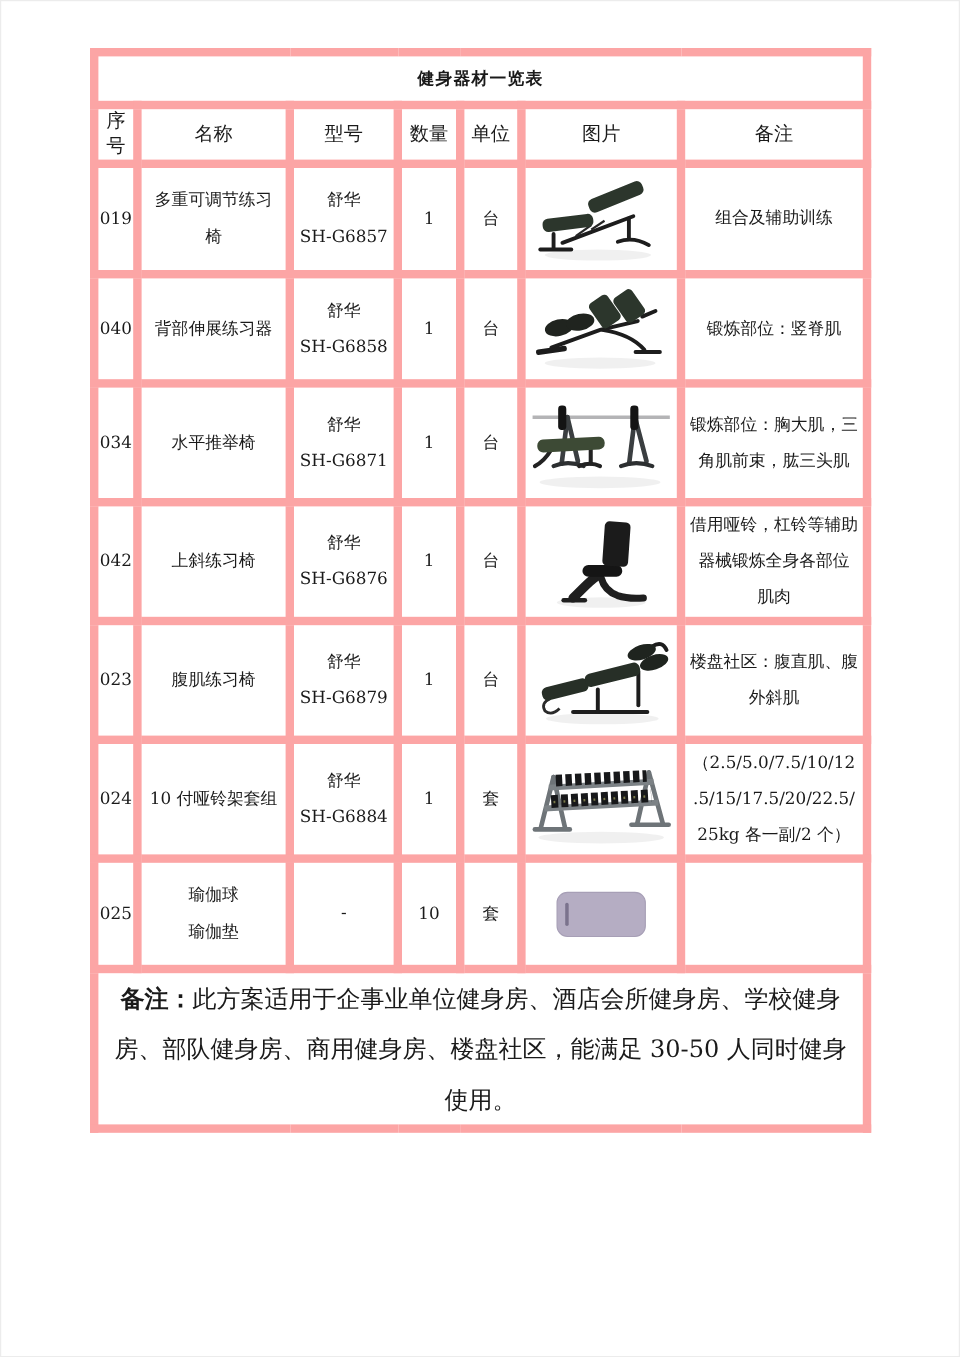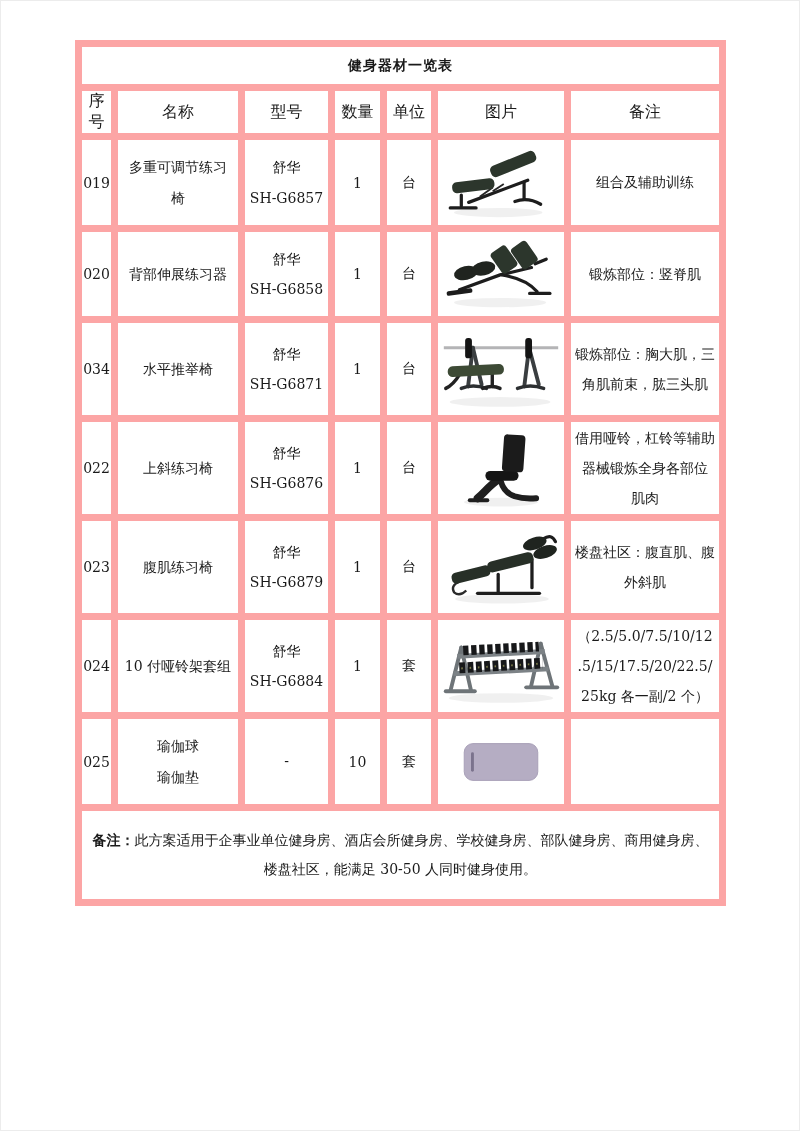--- a/index.html
+++ b/index.html
@@ -43,21 +43,21 @@
   .pre { white-space: pre-line; line-height: 2.15; }
   td.c-name { padding: 0 4px; }
   td.c-remark { padding: 0 5px; line-height: 2.15; white-space: pre-line; margin-top: 40px; }
   td.c-img { background: #ffffff; }
   td.c-img svg { display: block; margin: 0 auto; }
   tr.footer-row td {
     height: 88px;
     text-align: center;
     padding: 0 10px;
     line-height: 2.1;
-    font-size: 14px;
+    font-size: 20px;
   }
   .bold { font-weight: bold; }
 </style>
 </head>
 <body>
 
 <div class="page">
   <table class="doc">
     <colgroup>
       <col style="width:36px">
@@ -107,21 +107,21 @@
             <path d="M56 50 l12 -8"></path>
           </g>
           <rect x="12" y="38" width="46" height="12" rx="5" fill="#2c362c" transform="rotate(-7 35 44)"></rect>
           <rect x="52" y="14" width="52" height="13" rx="5" fill="#2c362c" transform="rotate(-22 78 20)"></rect>
         </svg>
       </td>
       <td class="c-remark">组合及辅助训练</td>
     </tr>
 
     <tr class="body-row">
-      <td class="h87">020</td>
+      <td class="h87">040</td>
       <td class="c-name pre">背部伸展练习器</td>
       <td class="pre">舒华
 SH-G6858</td>
       <td>1</td>
       <td>台</td>
       <td class="c-img">
         <svg width="120" height="76" viewBox="0 0 130 82">
           <ellipse cx="64" cy="72" rx="50" ry="5" fill="#000" opacity="0.06"></ellipse>
           <g fill="none" stroke="#1d1d1d" stroke-width="3.5" stroke-linecap="round">
             <path d="M20 58 L64 42 L98 34"></path>
@@ -168,21 +168,21 @@
             <path d="M46 62 q10 -4 18 0"></path>
           </g>
           <rect x="10" y="38" width="58" height="11" rx="5" fill="#3d4a35" transform="rotate(-3 39 43)"></rect>
         </svg>
       </td>
       <td class="c-remark">锻炼部位：胸大肌，三
 角肌前束，肱三头肌</td>
     </tr>
 
     <tr class="body-row">
-      <td class="h95">022</td>
+      <td class="h95">042</td>
       <td class="c-name pre">上斜练习椅</td>
       <td class="pre">舒华
 SH-G6876</td>
       <td>1</td>
       <td>台</td>
       <td class="c-img">
         <svg width="98" height="82" viewBox="0 0 100 84">
           <ellipse cx="50" cy="77" rx="38" ry="4.5" fill="#000" opacity="0.06"></ellipse>
           <path d="M47 54 C38 60 34 66 26 73" stroke="#1f1f1f" stroke-width="8" fill="none" stroke-linecap="round"></path>
           <path d="M50 56 q3 11 14 15 q9 3 22 2" stroke="#1f1f1f" stroke-width="6" fill="none" stroke-linecap="round"></path>

